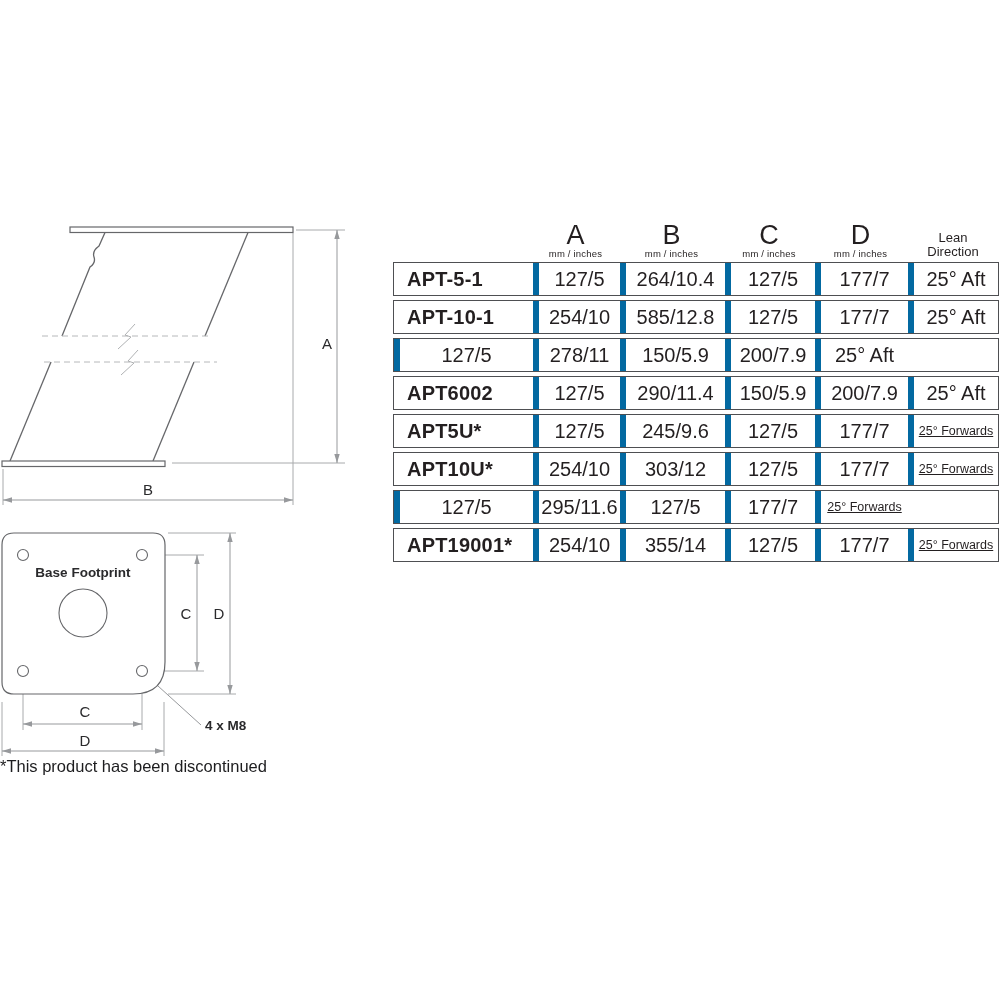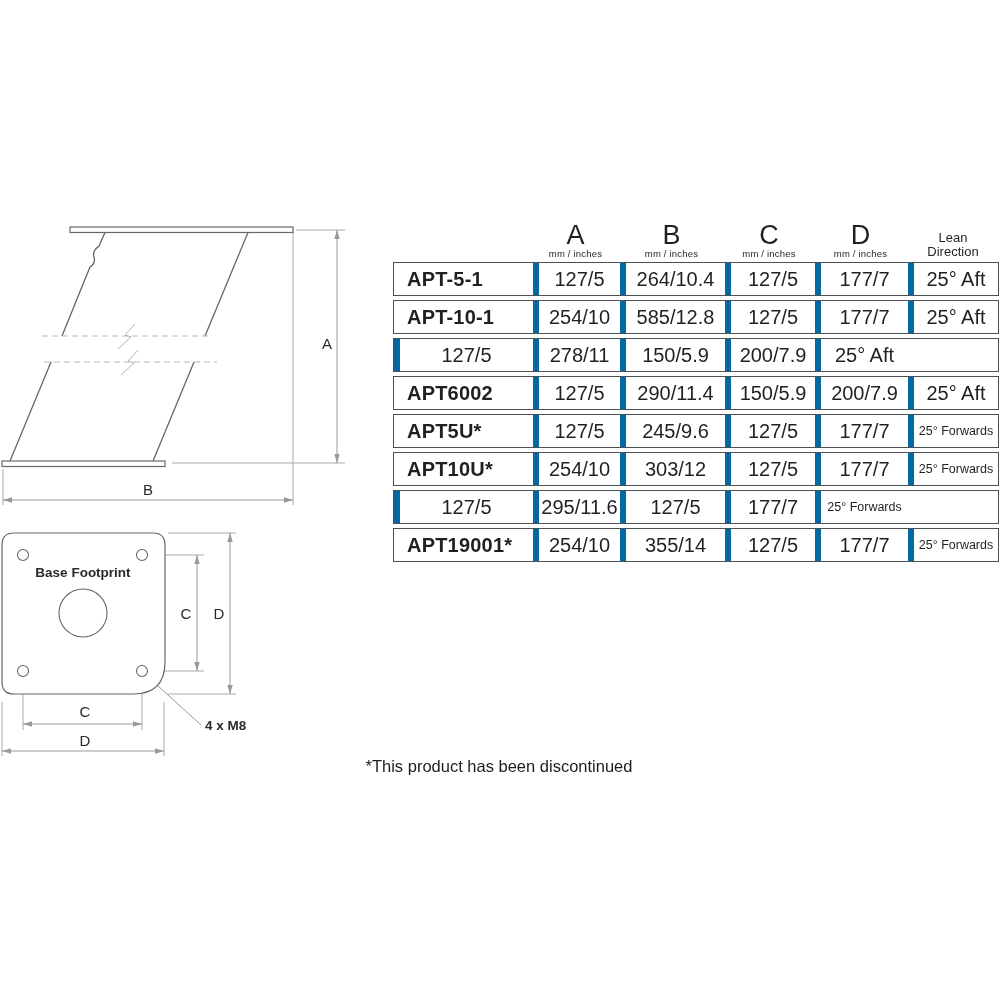--- a/index.html
+++ b/index.html
@@ -18,24 +18,24 @@
   .th .letter{font-size:27px;line-height:26px;font-weight:400;}
   .th .sub{font-size:9.5px;line-height:11px;letter-spacing:.2px;}
   .th .lean-line{font-size:13px;line-height:14px;}
   .trow{display:grid;grid-template-columns:139px 87px 105px 90px 93px 1fr;
         height:34px;border:1px solid #4e4f52;margin-bottom:4px;box-sizing:border-box;}
   .td{display:flex;align-items:center;justify-content:center;
       font-size:20px;border-left:6px solid #0369a1;overflow:hidden;}
   .td.model{border-left:none;justify-content:flex-start;padding-left:13px;
             font-weight:bold;font-size:20px;letter-spacing:.2px;}
   .td.lean{font-size:20px;}
-  .trow.fwd .td.lean{font-size:12.5px;}
-
-  
-  .footnote{position:absolute;left:0;top:757px;width:998px;text-align:center;
+  .trow.fwd .td.lean{font-size:12.5px;text-decoration:underline;}
+
+  
+  .footnote{position:absolute;left:0;top:757px;width:998px;text-align:left;
             font-size:16.5px;color:#1d1d1f;}
 
   
   .dim-label{font-family:"Liberation Sans",sans-serif;font-size:15px;fill:#2a2a2c;}
   .note-label{font-family:"Liberation Sans",sans-serif;font-size:13.5px;font-weight:bold;fill:#2a2a2c;}
 </style>
 </head>
 <body>
 
 <div class="canvas">

